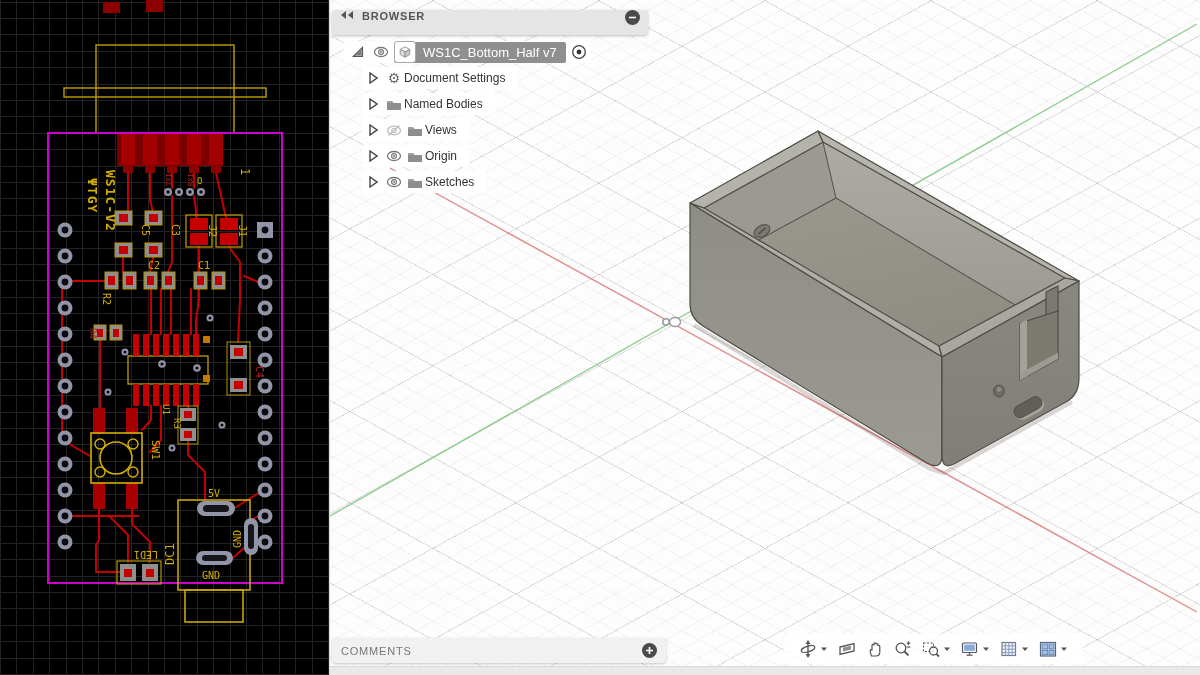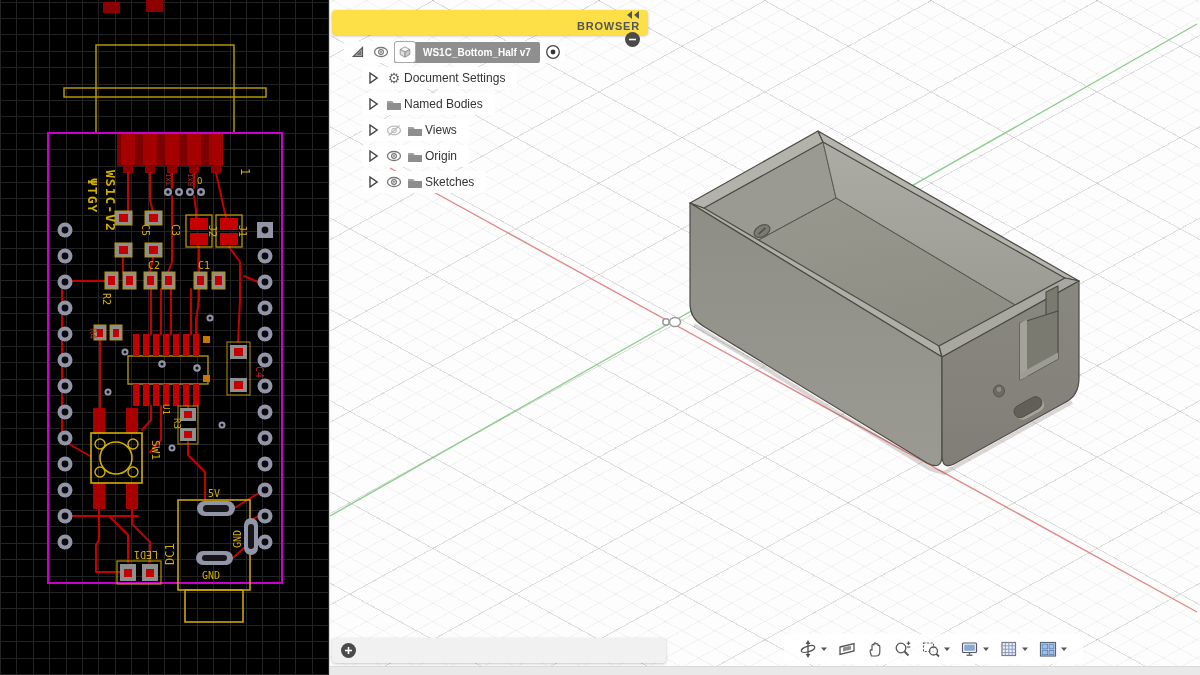--- a/index.html
+++ b/index.html
@@ -23,39 +23,39 @@
     background-color:#fdfdfd;
     background-image:
       repeating-linear-gradient(28.8deg, rgba(0,0,0,0.085) 0, rgba(0,0,0,0.085) 1px, transparent 1px, transparent 80px),
       repeating-linear-gradient(-28.8deg, rgba(0,0,0,0.085) 0, rgba(0,0,0,0.085) 1px, transparent 1px, transparent 80px),
       repeating-linear-gradient(28.8deg, rgba(0,0,0,0.04) 0, rgba(0,0,0,0.04) 1px, transparent 1px, transparent 16px),
       repeating-linear-gradient(-28.8deg, rgba(0,0,0,0.04) 0, rgba(0,0,0,0.04) 1px, transparent 1px, transparent 16px);}
   .viewport svg{position:absolute;left:0;top:0;}
 
   
   .browser-panel{position:absolute;left:332px;top:10px;width:316px;}
-  .bp-header{height:25px;background:#fde047;border-radius:4px;box-shadow:0 1px 3px rgba(0,0,0,0.25);
-    display:flex;align-items:flex-end;padding:0 8px;flex-direction:column;}
+  .bp-header{height:25px;background:#e5e5e5;border-radius:4px;box-shadow:0 1px 3px rgba(0,0,0,0.25);
+    display:flex;align-items:flex-start;padding:0 8px;}
   .bp-title{font-size:11px;font-weight:bold;color:#555;letter-spacing:0.8px;margin-left:8px;flex:1;}
   .circle-btn{width:15px;height:15px;border-radius:50%;background:#4a4a4a;display:flex;
     align-items:center;justify-content:center;flex:0 0 auto;}
   .circle-btn svg{display:block;}
   .b-rows{margin-top:6px;}
   .b-row{display:flex;align-items:center;height:22px;margin-bottom:4px;width:max-content;
     background:rgba(255,255,255,0.95);border-radius:3px;padding:0 12px 0 4px;}
   .b-row.root{margin-left:12px;padding:0 4px;}
   .b-row.child{margin-left:30px;}
   .b-row .lbl{font-size:12px;color:#333;margin-left:2px;white-space:nowrap;}
   .tri{margin:0 3px;flex:0 0 auto;display:flex;}
   .icon16{width:16px;height:16px;flex:0 0 auto;display:flex;align-items:center;justify-content:center;margin-left:5px;}
   .root-chip{display:flex;align-items:center;background:#8f8f8f;border-radius:2px;height:21px;
     padding-right:9px;margin-left:5px;}
   .root-chip .cubebox{width:20px;height:20px;background:#fff;border:1px solid #a8a8a8;border-radius:3px;
     display:flex;align-items:center;justify-content:center;margin-right:7px;}
-  .root-label{font-size:10px;font-weight:bold;color:#fff;white-space:nowrap;}
+  .root-label{font-size:13px;font-weight:normal;color:#fff;white-space:nowrap;}
   .gear-glyph{font-size:14px;color:#6a6a6a;line-height:1;}
 
   
   .comments-bar{position:absolute;left:332px;top:638px;width:316px;height:25px;background:#f1f1f1;
     border-radius:4px;box-shadow:0 1px 3px rgba(0,0,0,0.22);display:flex;align-items:center;padding:0 9px;}
   .comments-title{font-size:11px;color:#777;letter-spacing:0.8px;flex:1;}
 
   
   .nav-toolbar{position:absolute;left:784px;top:634px;height:30px;display:flex;align-items:center;
     background:rgba(255,255,255,0.82);border-radius:5px;padding:0 10px;}
@@ -591,20 +591,21 @@
               <path d="M1,3 h5 l1.5,2 H15 v7 H1 z" fill="#8e8e8e"></path>
               <path d="M1,3 h5 l1.5,2 H1 z" fill="#a2a2a2"></path>
             </svg>
         </span>
         <span class="lbl">Sketches</span>
       </div>
     </div>
   </div>
 
   <div class="comments-bar">
+    <span class="comments-title">COMMENTS</span>
     <span class="circle-btn">
       <svg width="9" height="9" viewBox="0 0 9 9">
           <line x1="1" y1="4.5" x2="8" y2="4.5" stroke="#fff" stroke-width="1.6"></line>
           <line x1="4.5" y1="1" x2="4.5" y2="8" stroke="#fff" stroke-width="1.6"></line>
         </svg>
     </span>
   </div>
 
   <div class="nav-toolbar">
     <span class="tool-btn">

